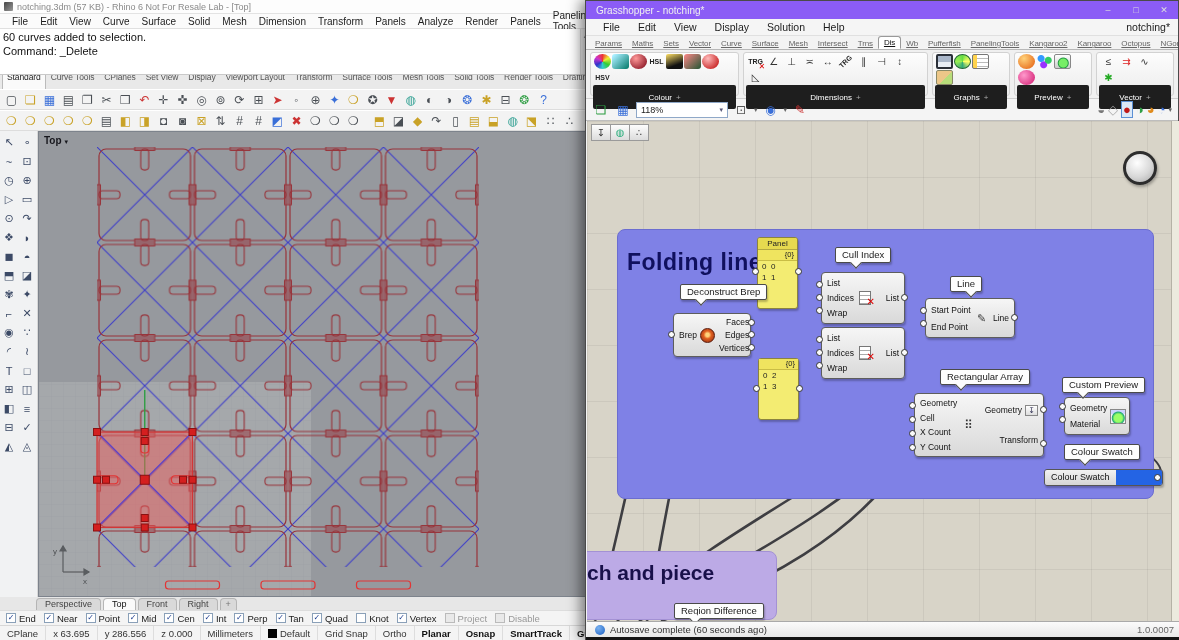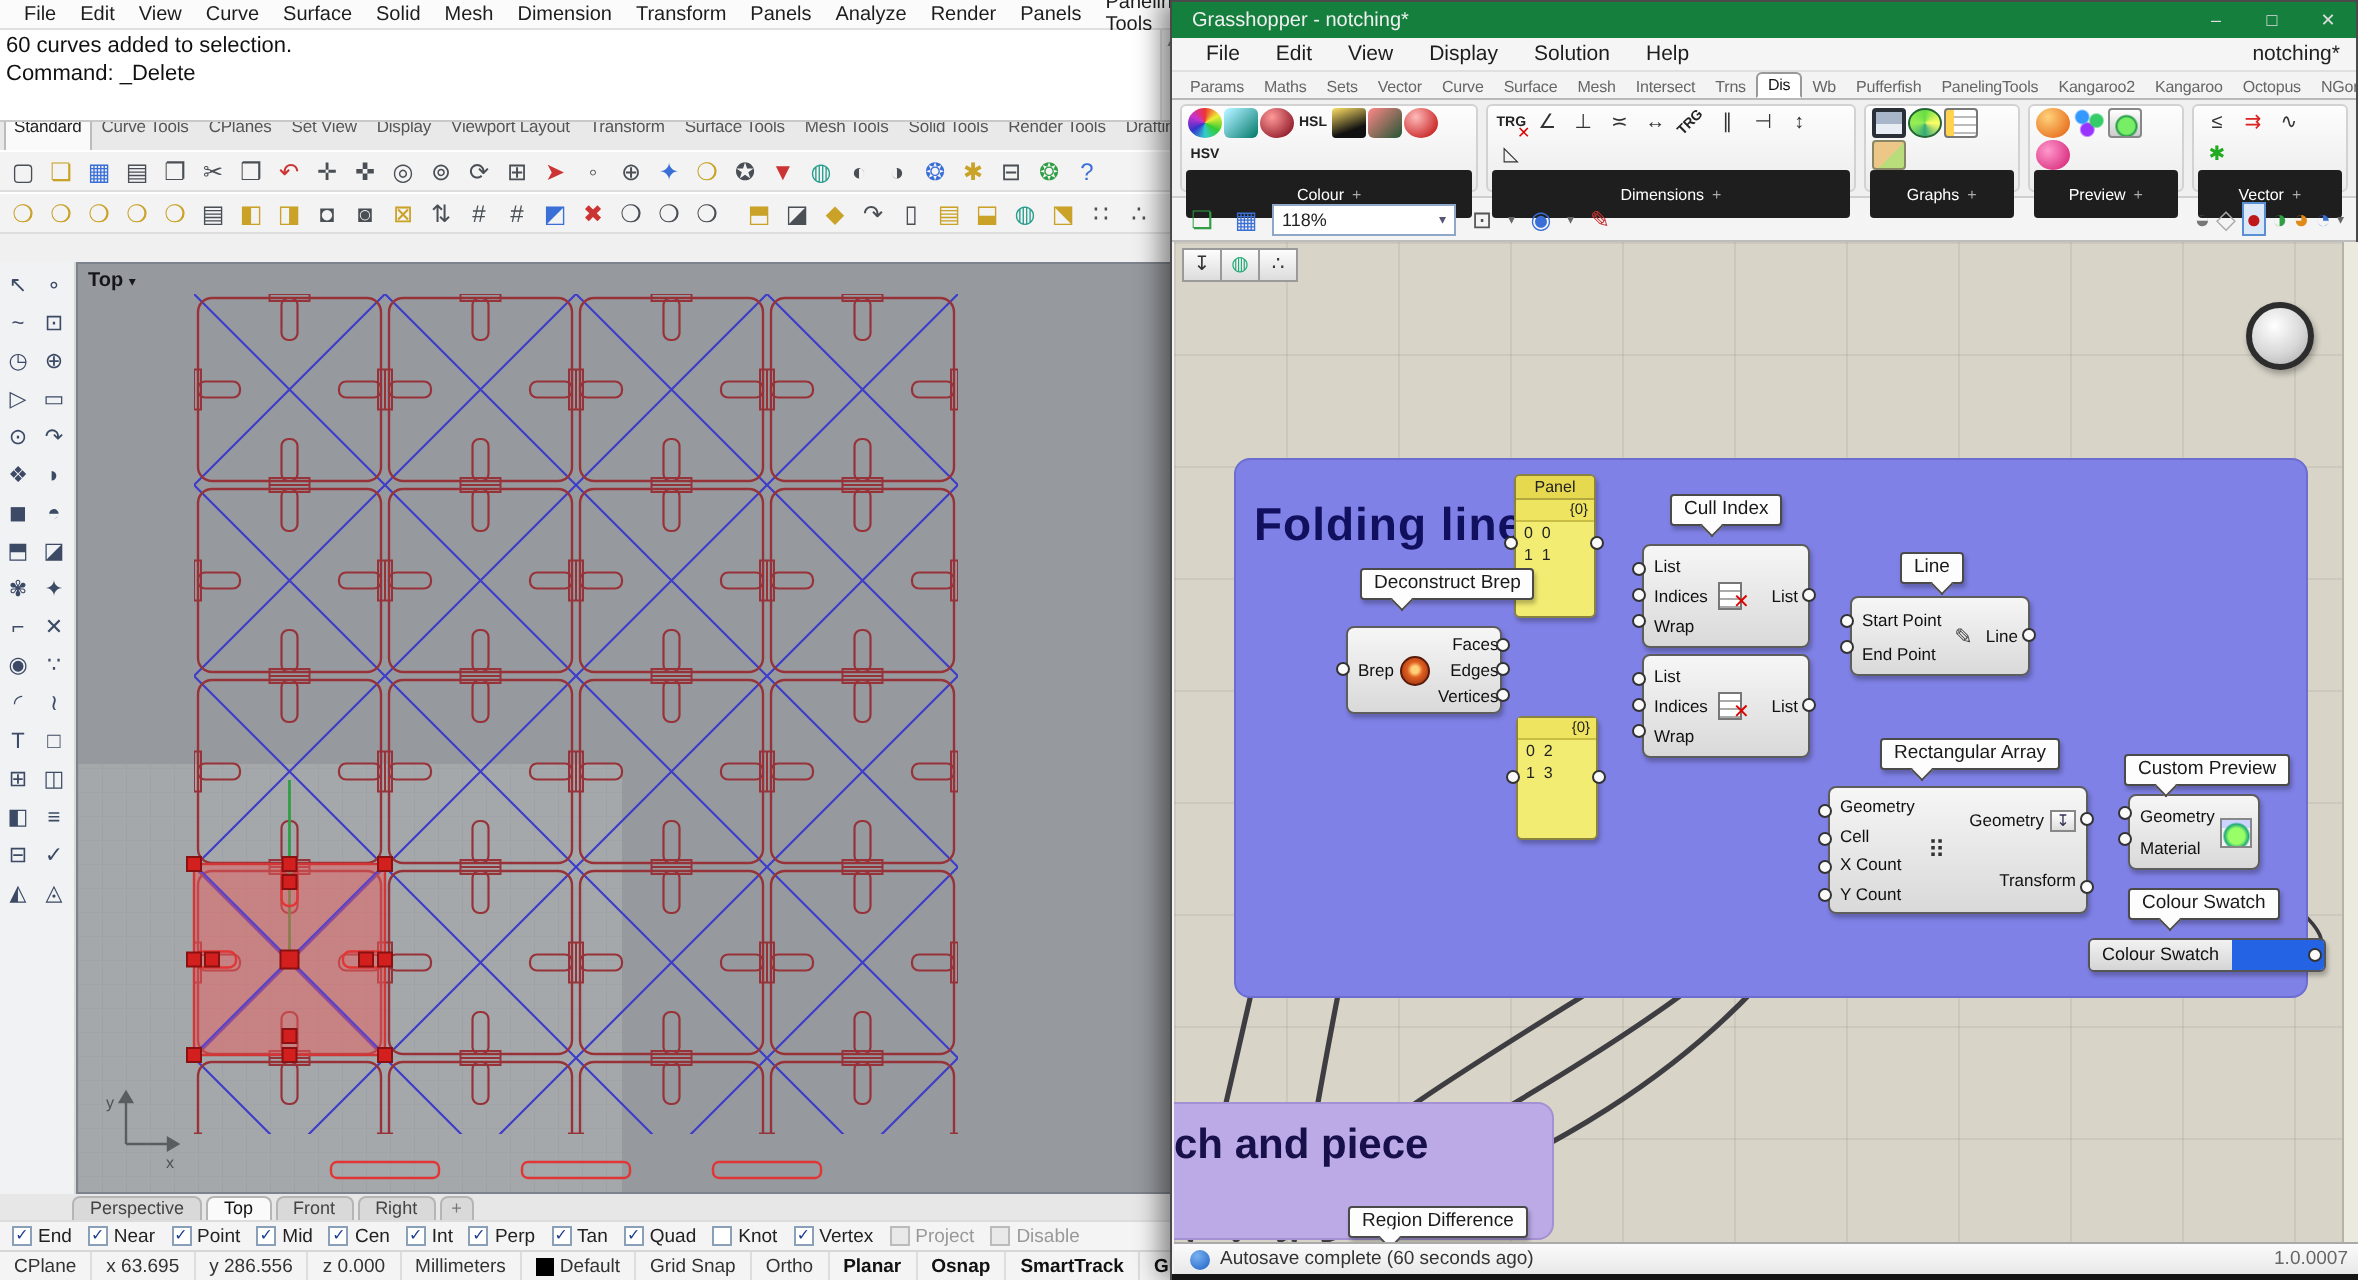--- a/index.html
+++ b/index.html
@@ -55,32 +55,32 @@
   .os-item.dim { color:#999; }
   .rh-status { position:absolute; left:0; top:625px; width:590px; height:15px; background:#f4f4f4;
     border-top:1px solid #d7d7d7; display:flex; align-items:stretch; font-size:9.5px; color:#333;}
   .st-seg { padding:1px 7px; border-right:1px solid #ddd; display:flex; align-items:center; gap:3px; white-space:nowrap;}
   .st-seg.on { font-weight:bold; color:#111; }
   .st-seg.layer::before { content:""; width:9px; height:9px; background:#000; display:inline-block;}
 
   
   .gh-window { position:absolute; left:585px; top:0; width:594px; height:640px; background:#f3f3f3;
     border:1px solid #4a4a4a; box-shadow:-5px 0 12px rgba(0,0,0,.45); }
-  .gh-titlebar { height:18px; background:#15803d; color:#f0f0f0; display:flex; align-items:center;
+  .gh-titlebar { height:18px; background:#8b5cf6; color:#f0f0f0; display:flex; align-items:center;
     font-size:10px; padding-left:10px;}
   .gh-title { flex:1; }
   .gh-winbtn { width:28px; height:18px; display:flex; align-items:center; justify-content:center;
     font-size:9px; color:#ddd;}
   .gh-menubar { height:17px; background:#f5f5f5; display:flex; align-items:center; font-size:10.5px;
     color:#1c1c1c; padding:0 8px; border-bottom:1px solid #e0e0e0;}
   .gh-menubar .mi { padding:0 9px; }
   .gh-doclabel { margin-left:auto; color:#222; }
   .gh-tabstrip { height:14px; background:#f3f3f3; border-bottom:1px solid #b8b8b8; display:flex;
     align-items:flex-end; font-size:8px; color:#666; padding:0 4px; white-space:nowrap; overflow:hidden;}
-  .gh-tabstrip .gtab { padding:1px 5px; letter-spacing:-0.1px;}
+  .gh-tabstrip .gtab { padding:1px 5px; letter-spacing:-0.1px;text-decoration:underline;}
   .gh-tabstrip .gtab.active { background:#fff; border:1px solid #999; border-bottom:1px solid #fff;
     border-radius:3px 3px 0 0; color:#111;}
   .gh-ribbon { height:49px; background:#f0f0f0; display:flex; gap:4px; padding:2px 4px; border-bottom:1px solid #cfcfcf;}
   .rgroup { background:linear-gradient(#fdfdfd,#ececec); border:1px solid #d2d2d2; border-radius:3px;
     display:flex; flex-direction:column; padding:1px 2px;}
   .rgroup-icons { flex:1; display:flex; flex-wrap:wrap; align-content:center; gap:1px; padding:0 1px;}
   .ric { width:17px; height:15px; display:flex; align-items:center; justify-content:center;
     font-size:10px; color:#333; border-radius:2px; position:relative; flex:none;}
   .rgroup-label { height:11px; background:#1e1e1e; border-radius:2px; color:#fff; font-size:8px;
     display:flex; align-items:center; justify-content:center; gap:4px; padding:12px 4px;}
@@ -173,20 +173,24 @@
     gap:5px; font-size:9.5px; color:#333; padding:0 8px;}
   .gh-status .dot { width:10px; height:10px; border-radius:50%; background:radial-gradient(circle at 35% 30%,#7ab2f0,#1a5fc4); flex:none;}
   .gh-status .ver { margin-left:auto; color:#666; }
   .gh-status .grip { color:#999; font-size:8px; }
   .gh-bottomstrip { position:absolute; left:0; top:636px; width:594px; height:4px; background:#141414; }
 </style>
 </head>
 <body>
 
 <div class="rh-window">
+  <div class="rh-titlebar">
+    <span class="rh-appicon"></span>
+    <span>notching.3dm (57 KB) - Rhino 6 Not For Resale Lab - [Top]</span>
+  </div>
   <div class="rh-menubar">
 
   <span>File</span>
       <span>Edit</span>
       <span>View</span>
       <span>Curve</span>
       <span>Surface</span>
       <span>Solid</span>
       <span>Mesh</span>
       <span>Dimension</span>

